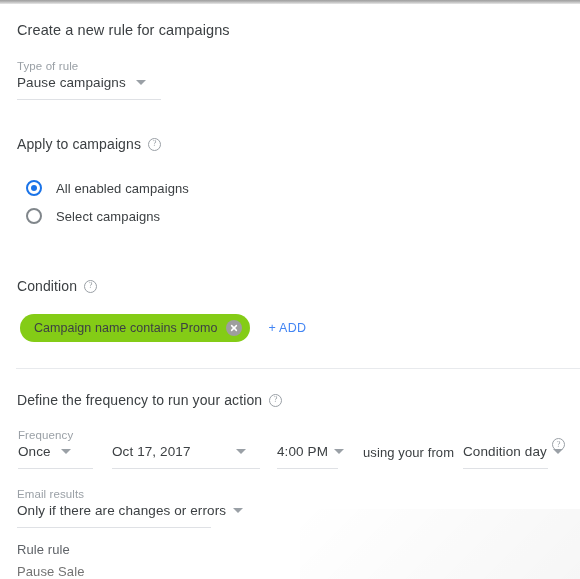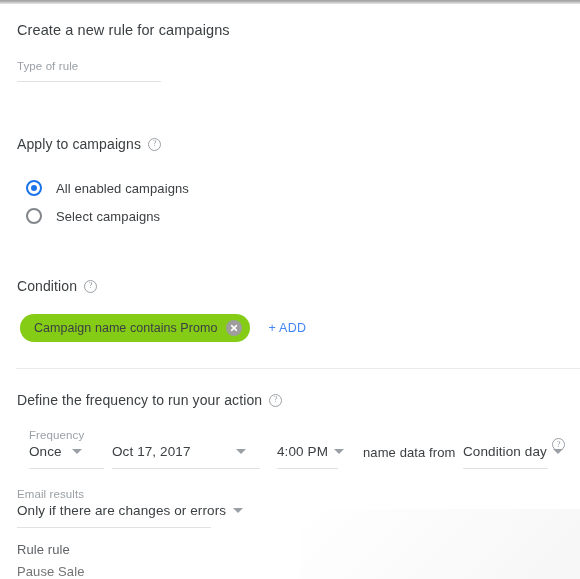--- a/index.html
+++ b/index.html
@@ -221,20 +221,24 @@
 <body>
 
 <div class="top-bar"></div>
 
 <div class="page">
 
   <div class="title">Create a new rule for campaigns</div>
 
   <div class="field" style="left:17px; top:56px; width:144px;">
     <div class="field-label">Type of rule</div>
+    <div class="field-row">
+      <div class="field-value">Pause campaigns</div>
+      <div class="caret"></div>
+    </div>
     <div class="underline" style="width:144px;"></div>
   </div>
 
   <div class="sec-head" style="left:17px; top:132px;">
     <span>Apply to campaigns</span>
     <span class="help-icon">?</span>
   </div>
 
   <div class="radio-group">
     <div class="radio-row">
@@ -264,21 +268,21 @@
     <span class="add-link">+ ADD</span>
   </div>
 
   <div class="divider"></div>
 
   <div class="sec-head" style="left:17px; top:388px;">
     <span>Define the frequency to run your action</span>
     <span class="help-icon">?</span>
   </div>
 
-  <div class="field" style="left:29px; top:425px; width:75px;">
+  <div class="field" style="left:18px; top:425px; width:75px;">
     <div class="field-label">Frequency</div>
     <div class="field-row">
       <div class="field-value">Once</div>
       <div class="caret"></div>
     </div>
     <div class="underline" style="width:75px;"></div>
   </div>
 
   <div class="field" style="left:112px; top:440px; width:148px;">
     <div class="field-row">
@@ -289,21 +293,21 @@
   </div>
 
   <div class="field" style="left:277px; top:440px; width:61px;">
     <div class="field-row">
       <div class="field-value">4:00 PM</div>
       <div class="caret" style="margin-left:6px;"></div>
     </div>
     <div class="underline" style="width:61px;"></div>
   </div>
 
-  <div class="inline-text" style="left:363px; top:441px;">name data from</div>
+  <div class="inline-text" style="left:363px; top:441px;">using your from</div>
 
   <div class="field" style="left:463px; top:440px; width:85px;">
     <div class="field-row">
       <div class="field-value">Condition day</div>
       <div class="caret" style="margin-left:6px;"></div>
     </div>
     <div class="underline" style="width:85px;"></div>
   </div>
 
   <div class="sec-head" style="left:552px; top:434px;">

